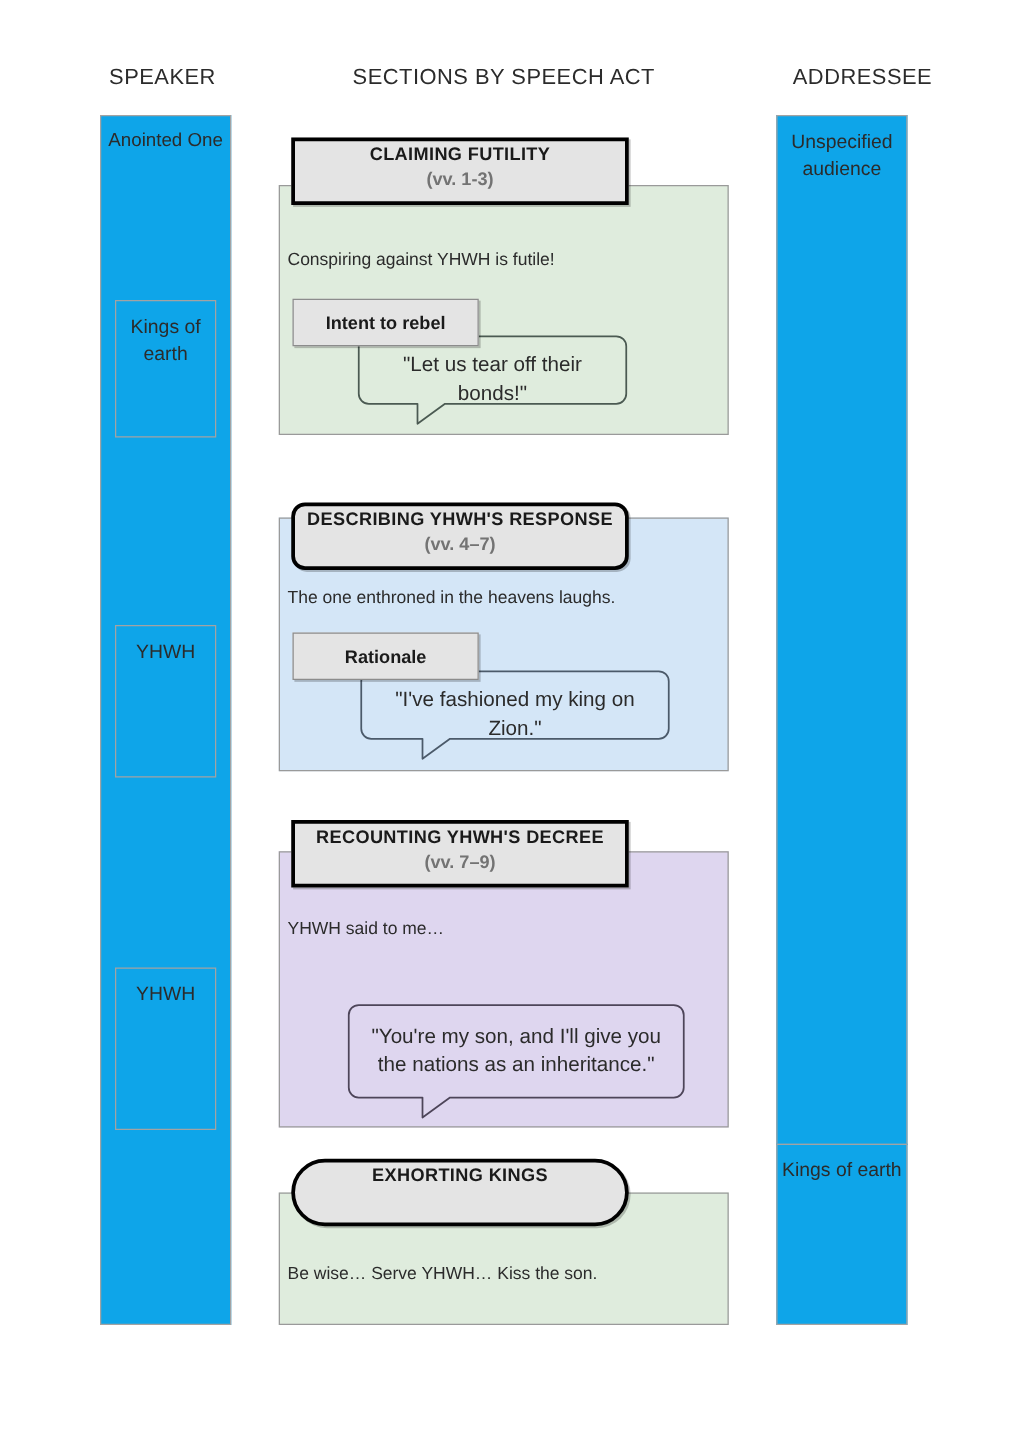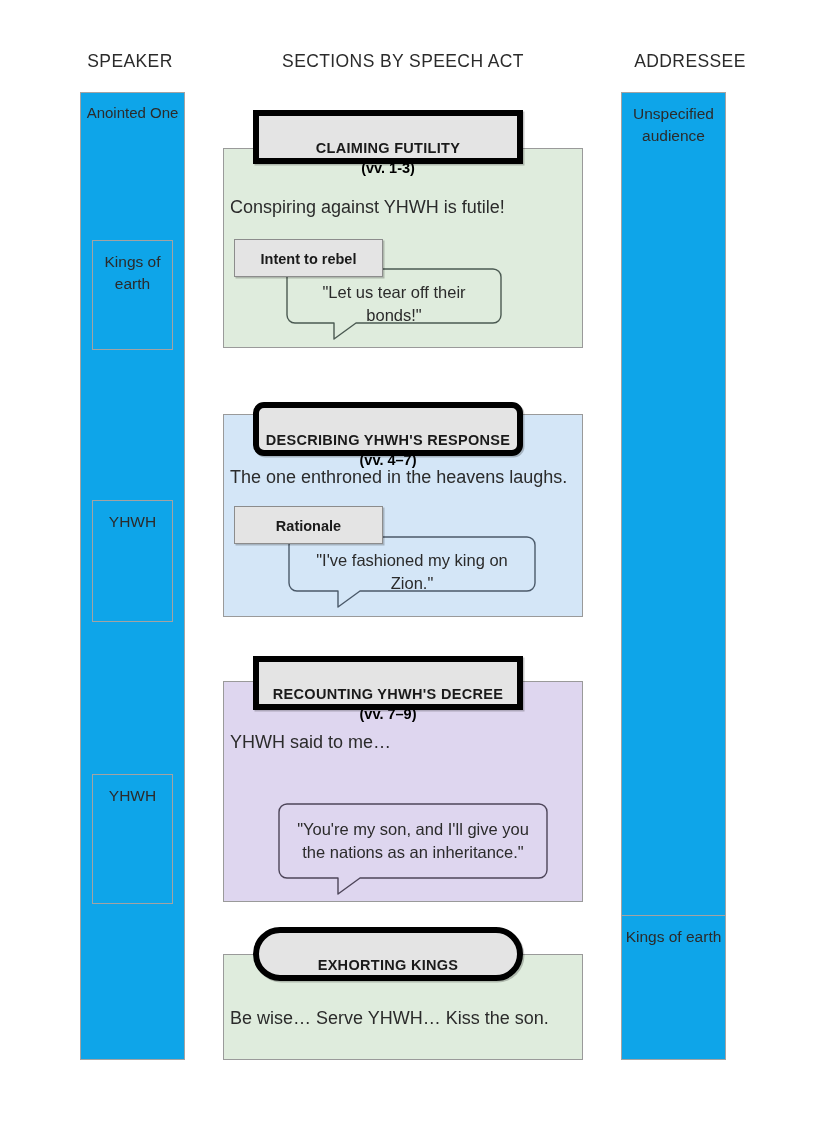--- a/index.html
+++ b/index.html
@@ -80,51 +80,50 @@
   #addr-kings       { left: 621px; top: 915px; width: 105px; height: 145px; }
 
   
   .section-body {
     position: absolute;
     border: 1px solid #9a9a9a;
     box-sizing: border-box;
   }
   .section-text {
     position: absolute;
-    font-size: 18px;
+    font-size: 14px;
     color: #2b2b2b;
     line-height: 26px;
     white-space: nowrap;
   }
 
   
   .section-header {
     position: absolute;
     background: #e4e4e4;
-    border: 6px solid #000000;
+    border: 3px solid #000000;
     box-sizing: border-box;
     box-shadow: 1.5px 1.5px 0 rgba(0,0,0,0.22);
     text-align: center;
-    padding-top: 22px;
+    padding-top: 1px;
     z-index: 6;
-    margin-left: 20px;
   }
   .section-header .t1 {
     display: block;
     font-size: 14.5px;
     font-weight: bold;
     letter-spacing: 0.3px;
     color: #1a1a1a;
     line-height: 20px;
   }
   .section-header .t2 {
     display: block;
     font-size: 14.5px;
     font-weight: bold;
-    color: #000000;
+    color: #737373;
     line-height: 21px;
   }
 
   
   .bubble-wrap {
     position: absolute;
     z-index: 3;
   }
   .bubble-wrap svg { display: block; overflow: visible; }
   .bubble-text {

